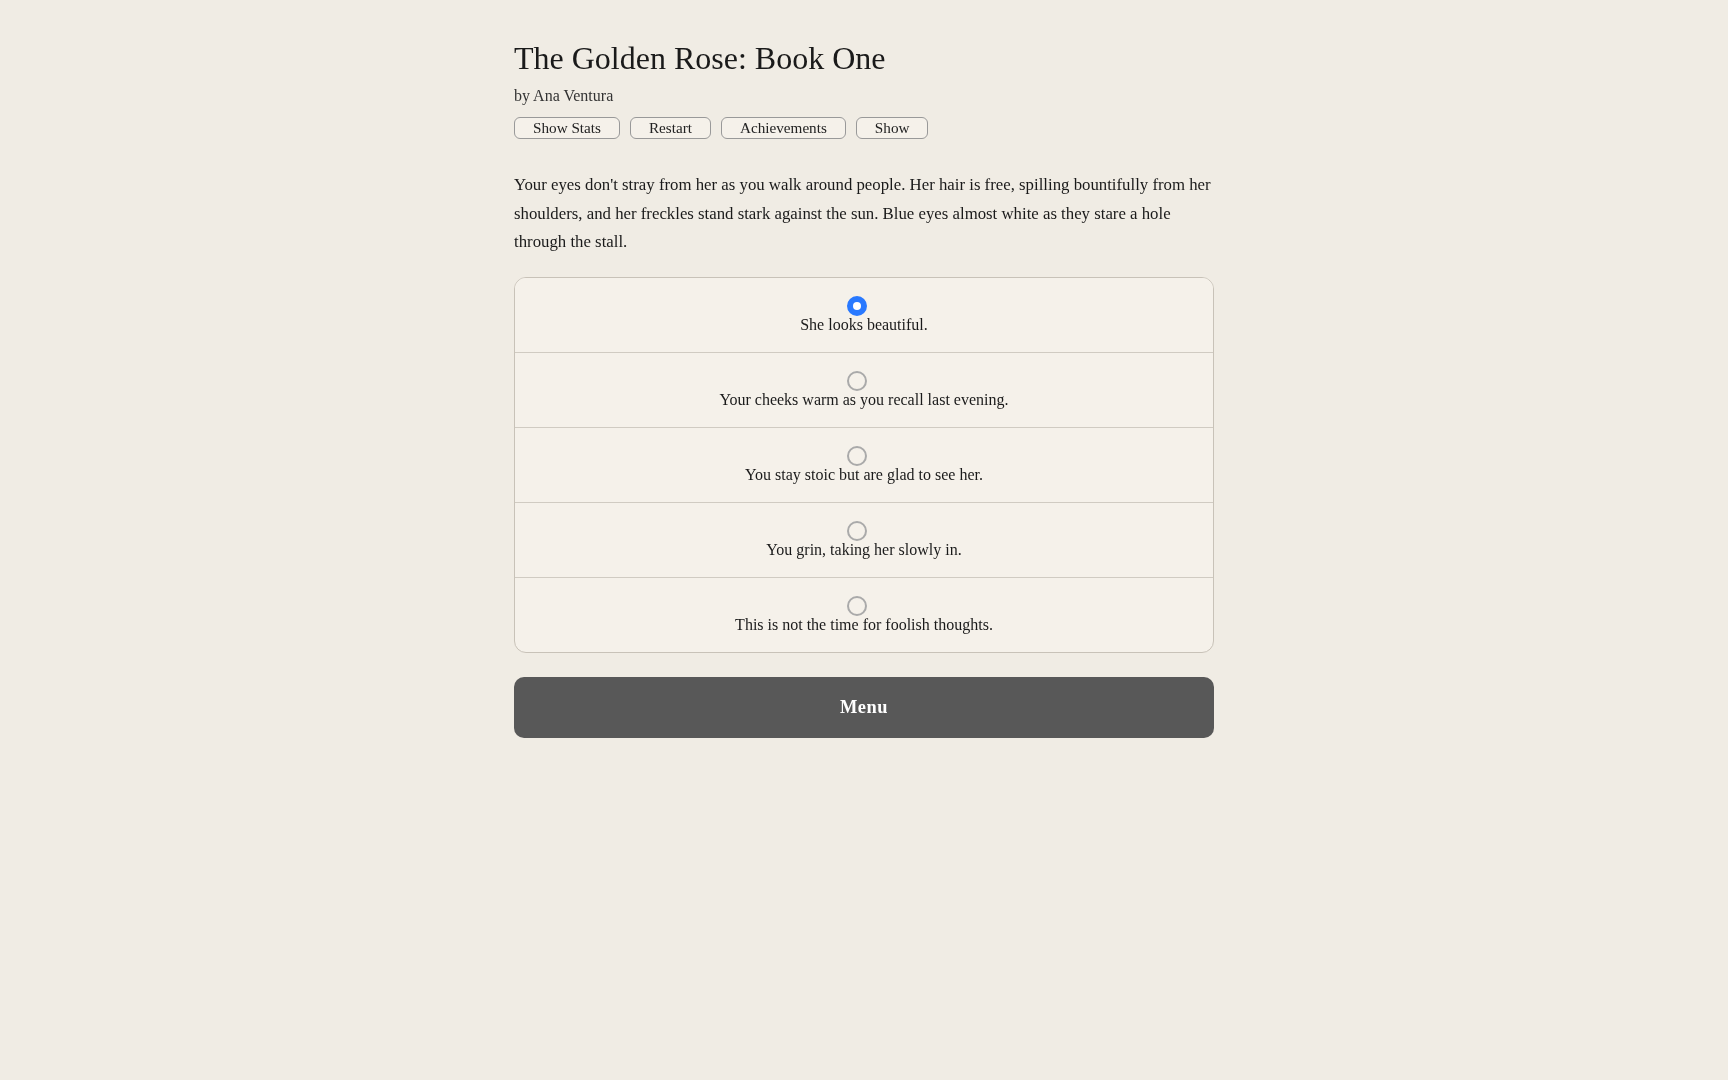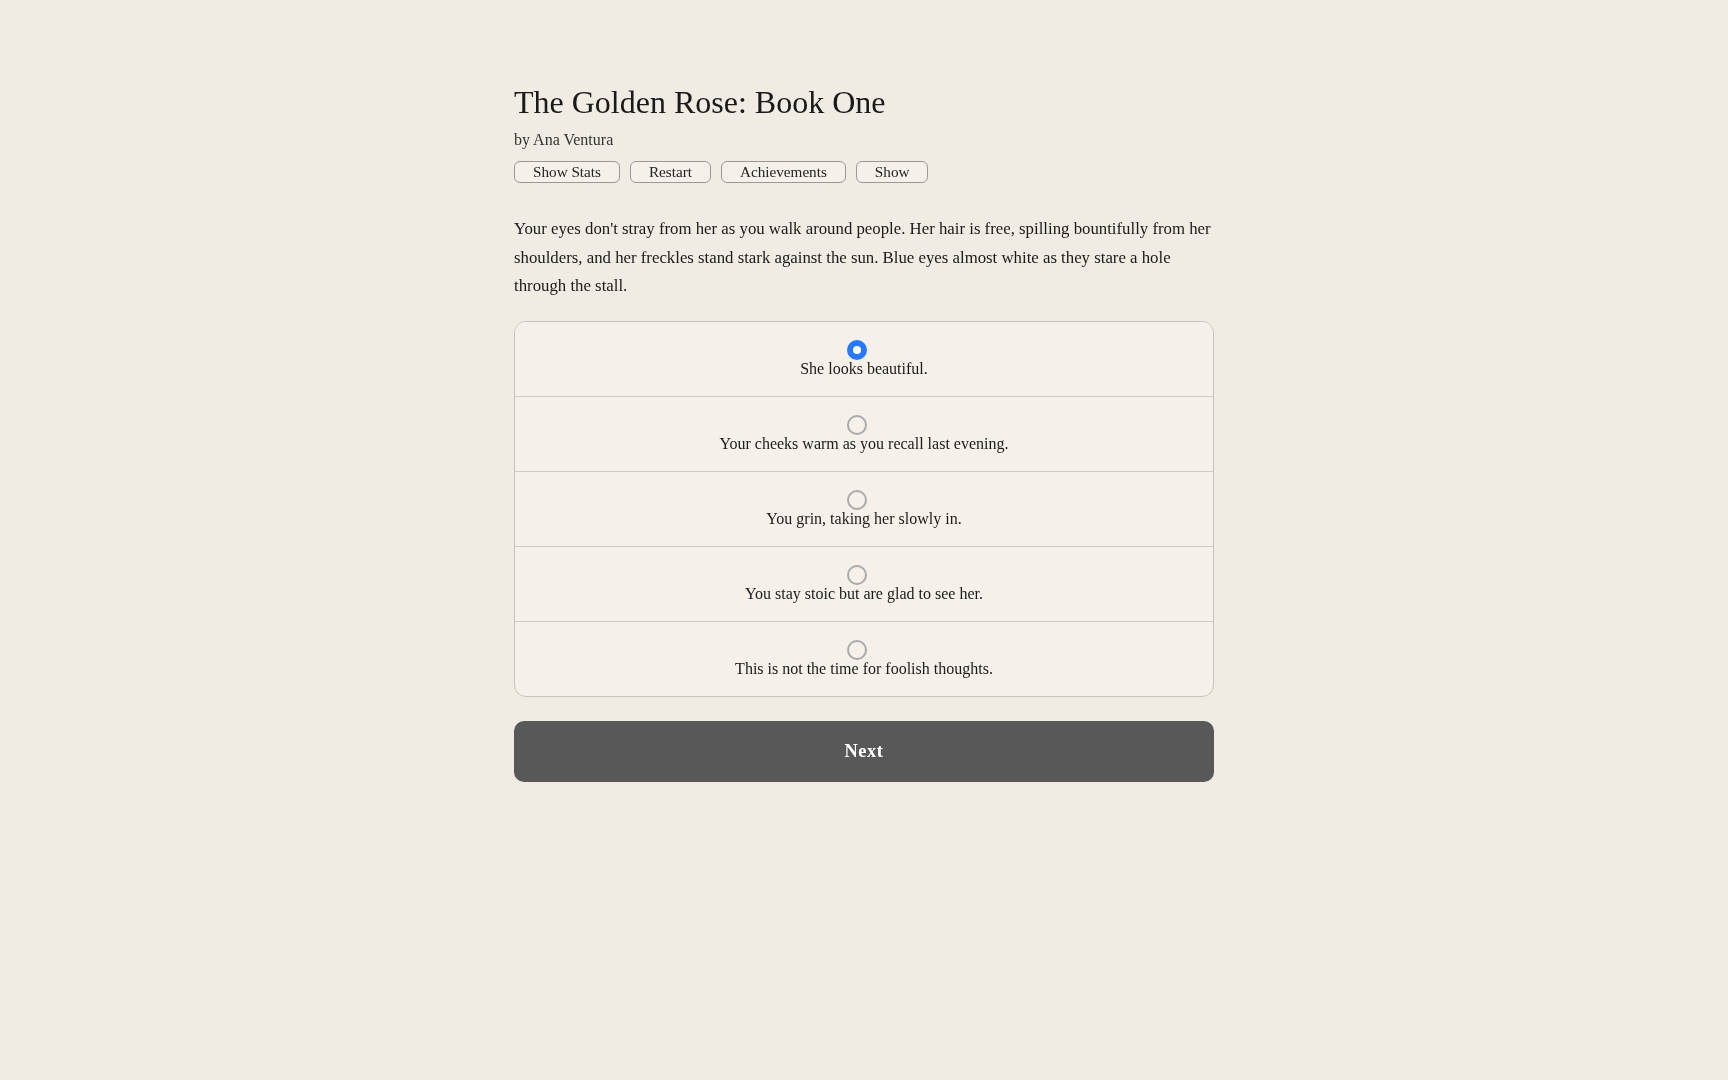--- a/index.html
+++ b/index.html
@@ -22,21 +22,20 @@
       width: 700px;
       max-width: 700px;
     }
 
     .book-title {
       font-size: 2rem;
       font-weight: normal;
       color: #1a1a1a;
       margin-bottom: 10px;
       font-family: Georgia, serif;
-      margin-top: 44px;
     }
 
     .book-author {
       font-size: 1rem;
       color: #333;
       margin-bottom: 12px;
       font-family: Georgia, serif;
     }
 
     .toolbar {
@@ -160,27 +159,27 @@
           <div class="radio-inner"></div>
         </div>
         <span class="choice-text">She looks beautiful.</span>
       </div>
       <div class="choice-item">
         <div class="radio-outer"></div>
         <span class="choice-text">Your cheeks warm as you recall last evening.</span>
       </div>
       <div class="choice-item">
         <div class="radio-outer"></div>
-        <span class="choice-text">You grin, taking her slowly in.</span>
+        <span class="choice-text">You stay stoic but are glad to see her.</span>
       </div>
       <div class="choice-item">
         <div class="radio-outer"></div>
-        <span class="choice-text">You stay stoic but are glad to see her.</span>
+        <span class="choice-text">You grin, taking her slowly in.</span>
       </div>
       <div class="choice-item">
         <div class="radio-outer"></div>
         <span class="choice-text">This is not the time for foolish thoughts.</span>
       </div>
     </div>
 
-  <button class="next-btn">Next</button>
+  <button class="next-btn">Menu</button>
 
 </div>
 
 </body></html>

